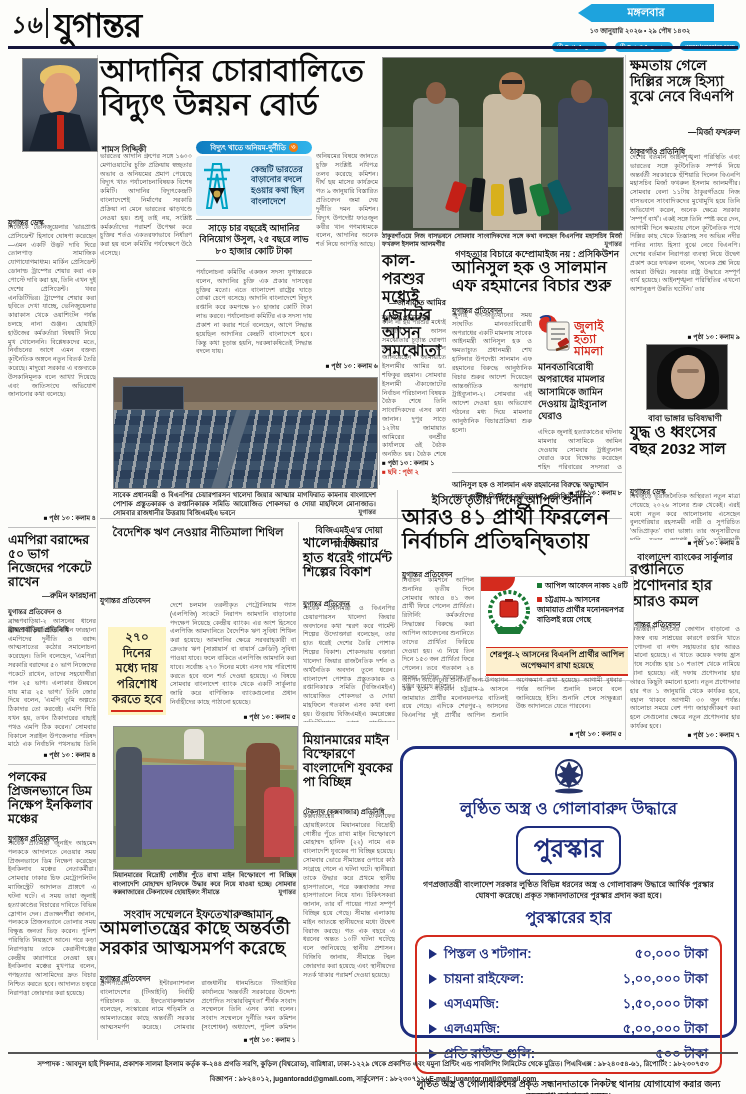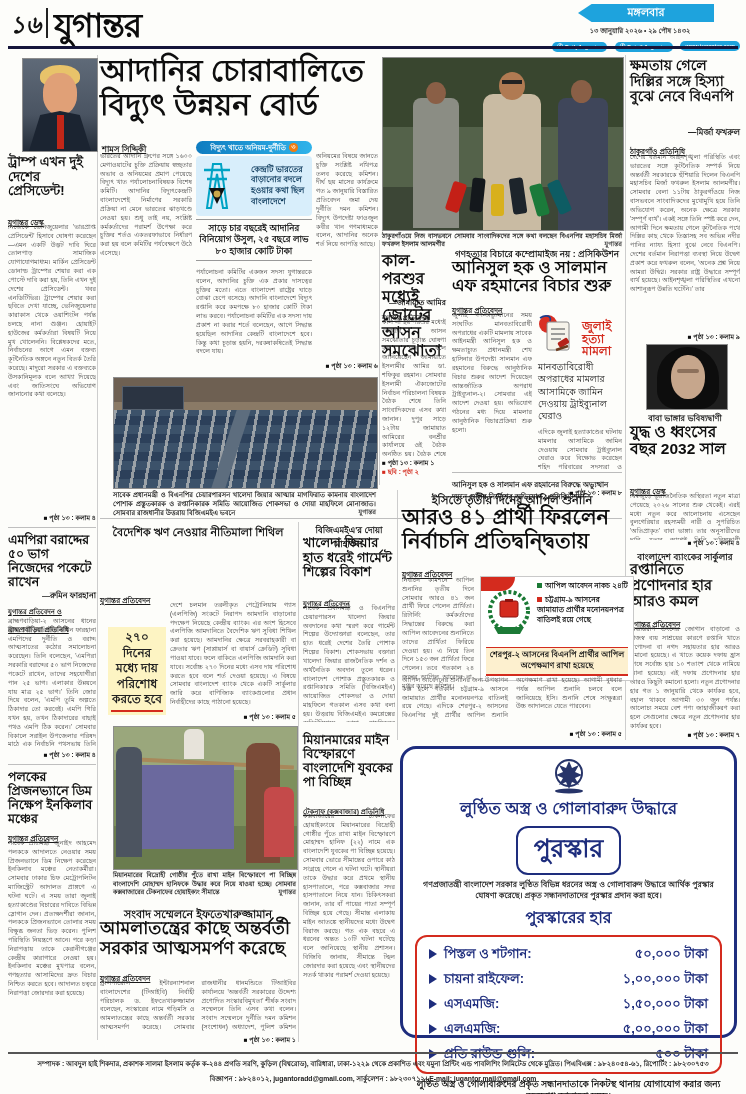--- a/index.html
+++ b/index.html
@@ -1,21 +1,21 @@
 <!DOCTYPE html>
 <html><head>
 <meta charset="utf-8">
 <style>
   html,body{margin:0;padding:0;background:#e8e8e8}
   .page{position:relative;width:746px;height:1094px;margin:0 auto;background:#fdfdfa;
         font-family:"Liberation Sans","DejaVu Sans",sans-serif;overflow:hidden;color:#111}
   .abs{position:absolute}
   .hl{font-weight:800;color:#0e0e0e;text-align:left;line-height:1.12}
   .kick{font-weight:700;color:#141414;text-align:center}
-  .by{font-weight:700;font-size:7.3px;color:#1a1a1a;text-decoration:underline}
+  .by{font-weight:700;font-size:7.3px;color:#1a1a1a;}
   .bd{font-size:6.3px;line-height:1.4;text-align:justify;color:#3c3c3c;overflow:hidden}
   .more{font-size:6.4px;font-weight:700;color:#111;text-align:right}
   .cap{font-size:6.7px;font-weight:600;line-height:1.35;color:#222;text-align:justify}
   .vr{background:#cdcdcd;width:1px}
   .hrz{background:#bfbfbf;height:1px}
   .photo{border:1px solid #8d8d8d;overflow:hidden}
   .credit{font-size:6.3px;font-weight:700;color:#333;float:right}
   .pill{background:#1ea3dd;color:#fff;border-radius:6px;font-size:5.6px;font-weight:700;
         display:inline-flex;align-items:center;justify-content:center;height:10px;padding:0 5px;margin-left:3px}
   .tri{width:0;height:0;border-top:5px solid transparent;border-bottom:5px solid transparent;
@@ -58,21 +58,20 @@
   <div class="abs hrz" style="left:100px;top:518px;width:522px"></div>
   <div class="abs hrz" style="left:8px;top:527px;width:88px"></div>
   <div class="abs hrz" style="left:8px;top:764px;width:88px"></div>
 
   <div class="abs photo" style="left:22px;top:58px;width:74px;height:92px;background:linear-gradient(180deg,#5f6a78 0%,#4a5462 60%,#232c38 100%)">
     <div class="abs" style="left:17px;top:6px;width:40px;height:22px;background:#e8c36a;border-radius:50% 50% 40% 40%"></div>
     <div class="abs" style="left:20px;top:14px;width:34px;height:42px;background:#e0a077;border-radius:46%"></div>
     <div class="abs" style="left:6px;top:52px;width:62px;height:40px;background:#1b2431;clip-path:polygon(0 100%,18% 10%,50% 0,82% 10%,100% 100%)"></div>
     <div class="abs" style="left:34px;top:56px;width:7px;height:34px;background:#c22718"></div>
   </div>
-  <div class="abs hl" style="left:8px;top:155px;width:88px;font-size:13px">ট্রাম্প এখন দুই দেশের প্রেসিডেন্ট!</div>
   <div class="abs" style="left:8px;top:211px"><span class="by">যুগান্তর ডেস্ক</span></div>
   <div class="abs bd" style="left:8px;top:223px;width:88px;height:290px">নিজেকে ভেনিজুয়েলার 'ভারপ্রাপ্ত প্রেসিডেন্ট' হিসাবে ঘোষণা করেছেন—এমন একটি উদ্ভট দাবি ঘিরে তোলপাড় সামাজিক যোগাযোগমাধ্যম। মার্কিন প্রেসিডেন্ট ডোনাল্ড ট্রাম্পের শেয়ার করা এক পোস্টে দাবি করা হয়, তিনি এখন দুই দেশের প্রেসিডেন্ট। খবর এনডিটিভির। ট্রাম্পের শেয়ার করা ছবিতে দেখা যাচ্ছে, ভেনিজুয়েলার কারাকাস থেকে ওয়াশিংটন পর্যন্ত চলছে নানা গুঞ্জন। হোয়াইট হাউজের কর্মকর্তারা বিষয়টি নিয়ে মুখ খোলেননি। বিশ্লেষকদের মতে, নির্বাচনের আগে এমন বক্তব্য কূটনৈতিক অঙ্গনে নতুন বিতর্ক তৈরি করেছে। মাদুরো সরকার এ বক্তব্যকে উসকানিমূলক বলে আখ্যা দিয়েছে এবং জাতিসংঘে অভিযোগ জানানোর কথা বলেছে।</div>
   <div class="abs more" style="left:8px;top:513px;width:88px">■ পৃষ্ঠা ১৩ : কলাম ৪</div>
 
   <div class="abs hl" style="left:8px;top:533px;width:88px;font-size:12.5px">এমপিরা বরাদ্দের ৫০ ভাগ নিজেদের পকেটে রাখেন</div>
   <div class="abs" style="left:8px;top:589px;width:88px;text-align:right;font-size:8px;font-weight:700">—রুমিন ফারহানা</div>
   <div class="abs" style="left:8px;top:600px;width:88px"><span class="by" style="font-size:6.8px">যুগান্তর প্রতিবেদন ও ব্রাহ্মণবাড়িয়া প্রতিনিধি</span></div>
   <div class="abs bd" style="left:8px;top:617px;width:88px;height:132px">ব্রাহ্মণবাড়িয়া-২ আসনের ধানের শীষ প্রার্থী ব্যারিস্টার রুমিন ফারহানা এমপিদের দুর্নীতি ও বরাদ্দ আত্মসাতের কঠোর সমালোচনা করেছেন। তিনি বলেছেন, 'এমপিরা সরকারি বরাদ্দের ৫০ ভাগ নিজেদের পকেটে রাখেন, তাদের সহযোগীরা পান ২৫ ভাগ। এলাকার উন্নয়নে যায় মাত্র ২৫ ভাগ।' তিনি জোর দিয়ে বলেন, 'এমপি তুমি অল্পতে ঠিকাদার তো করবেই। এমপি গিরি যখন হয়, তখন ঠিকাদারের বাছাই পথও এমপি ঠিক করেন।' সোমবার বিকালে সরাইল উপজেলার পরিষদ মাঠে এক নির্বাচনি পথসভায় তিনি এসব কথা বলেন। বিএনপির সাবেক এই সংসদ-সদস্য বর্তমান ব্যবস্থার সংস্কার দাবি করেন।</div>
   <div class="abs more" style="left:8px;top:750px;width:88px">■ পৃষ্ঠা ১৩ : কলাম ৪</div>
 
@@ -146,39 +145,39 @@
   <div class="abs bd" style="left:382px;top:318px;width:64px;height:138px">কাল না হয় পরশুর মধ্যেই জোটের আসন সমঝোতার চূড়ান্ত ঘোষণা করা হবে বলে জানিয়েছেন জামায়াতে ইসলামীর আমির ডা. শফিকুর রহমান। সোমবার ইসলামী ঐক্যজোটের নির্বাচন পরিচালনা বিষয়ক বৈঠক শেষে তিনি সাংবাদিকদের এসব কথা জানান। দুপুর সাড়ে ১২টায় জামায়াত আমিরের বনশ্রীর কার্যালয়ে ওই বৈঠক অনুষ্ঠিত হয়। বৈঠক শেষে দলগুলোর শীর্ষ নেতারা জানান, আসন ভাগাভাগির আলোচনা প্রায় শেষ পর্যায়ে।</div>
   <div class="abs more" style="left:382px;top:458px;width:64px;text-align:left">■ পৃষ্ঠা ১৩ : কলাম ১</div>
   <div class="abs more" style="left:382px;top:467px;width:64px;text-align:left;color:#d42b1e">■ ছবি : পৃষ্ঠা ২</div>
 
   <div class="abs kick" style="left:452px;top:247px;width:170px;font-size:8.8px">গণহত্যার বিচারে কম্প্রোমাইজ নয় : প্রসিকিউশন</div>
   <div class="abs hl" style="left:452px;top:258px;width:170px;font-size:16.5px">আনিসুল হক ও সালমান এফ রহমানের বিচার শুরু</div>
   <div class="abs" style="left:452px;top:299px"><span class="by">যুগান্তর প্রতিবেদন</span></div>
   <div class="abs bd" style="left:452px;top:311px;width:80px;height:158px">জুলাই গণ-অভ্যুত্থানের সময় সংঘটিত মানবতাবিরোধী অপরাধের একটি মামলায় সাবেক আইনমন্ত্রী আনিসুল হক ও ক্ষমতাচ্যুত প্রধানমন্ত্রী শেখ হাসিনার উপদেষ্টা সালমান এফ রহমানের বিরুদ্ধে আনুষ্ঠানিক বিচার শুরুর আদেশ দিয়েছেন আন্তর্জাতিক অপরাধ ট্রাইব্যুনাল-২। সোমবার এই আদেশ দেওয়া হয়। অভিযোগ গঠনের মধ্য দিয়ে মামলার আনুষ্ঠানিক বিচারপ্রক্রিয়া শুরু হলো।</div>
 
   <div class="abs" style="left:538px;top:314px;width:84px">
-    <div style="display:flex;gap:10px">
+    <div style="display:flex;gap:2px">
       <span>
         <svg width="34" height="40" viewBox="0 0 34 40">
           <circle cx="10" cy="10" r="9" fill="#d93025"></circle>
           <rect x="9" y="8" width="22" height="28" rx="2" fill="#f6f3ea" stroke="#888" stroke-width="1"></rect>
           <line x1="13" y1="15" x2="27" y2="15" stroke="#777" stroke-width="1.4"></line>
           <line x1="13" y1="20" x2="27" y2="20" stroke="#777" stroke-width="1.4"></line>
           <line x1="13" y1="25" x2="23" y2="25" stroke="#777" stroke-width="1.4"></line>
           <rect x="20" y="26" width="11" height="6" rx="1.5" transform="rotate(-32 25 29)" fill="#b5231a"></rect>
           <line x1="18" y1="36" x2="30" y2="32" stroke="#6b3a1e" stroke-width="2.4"></line>
           <path d="M2 4 C8 0,14 2,12 7" fill="none" stroke="#1d3e8f" stroke-width="1.6"></path>
         </svg>
       </span>
       <span style="color:#d42b1e;font-weight:900;line-height:1.05;align-self:end">
         <div style="font-size:12px">জুলাই</div>
         <div style="font-size:12px">হত্যা মামলা</div>
       </span>
     </div>
-    <div style="margin-top:3px;font-size:9.3px;font-weight:400;color:#141414;line-height:1.32">মানবতাবিরোধী অপরাধের মামলার আসামিকে জামিন দেওয়ায় ট্রাইব্যুনাল ঘেরাও</div>
+    <div style="margin-top:3px;font-size:9.3px;font-weight:700;color:#141414;line-height:1.32">মানবতাবিরোধী অপরাধের মামলার আসামিকে জামিন দেওয়ায় ট্রাইব্যুনাল ঘেরাও</div>
   </div>
   <div class="abs bd" style="left:538px;top:428px;width:84px;height:42px">এদিকে জুলাই হত্যাকাণ্ডের ঘটনায় মামলার আসামিকে জামিন দেওয়ায় সোমবার ট্রাইব্যুনাল ঘেরাও করে বিক্ষোভ করেছেন শহিদ পরিবারের সদস্যরা ও আহতরা।</div>
   <div class="abs" style="left:452px;top:472px;width:170px;font-size:7.2px;font-weight:800;border-top:1px solid #bbb;padding-top:6px">আনিসুল হক ও সালমান এফ রহমানের বিরুদ্ধে অভ্যুত্থান দমনে গুলির নির্দেশের অভিযোগ : প্রসিকিউশন</div>
   <div class="abs more" style="left:452px;top:488px;width:170px">■ পৃষ্ঠা ১৩ : কলাম ৮</div>
 
   <div class="abs hl" style="left:630px;top:58px;width:110px;font-size:14px">ক্ষমতায় গেলে দিল্লির সঙ্গে হিস্যা বুঝে নেবে বিএনপি</div>
   <div class="abs" style="left:630px;top:126px;width:110px;text-align:right;font-size:8.4px;font-weight:700">—মির্জা ফখরুল</div>
   <div class="abs" style="left:630px;top:140px"><span class="by">ঠাকুরগাঁও প্রতিনিধি</span></div>
   <div class="abs bd" style="left:630px;top:153px;width:110px;height:178px">দেশের বর্তমান আইনশৃঙ্খলা পরিস্থিতি এবং ভারতের সঙ্গে কূটনৈতিক সম্পর্ক নিয়ে অন্তর্বর্তী সরকারকে হুঁশিয়ারি দিলেন বিএনপি মহাসচিব মির্জা ফখরুল ইসলাম আলমগীর। সোমবার বেলা ১১টায় ঠাকুরগাঁওয়ে নিজ বাসভবনে সাংবাদিকদের মুখোমুখি হয়ে তিনি অভিযোগ করেন, অনেক ক্ষেত্রে সরকার 'সম্পূর্ণ ব্যর্থ'। একই সঙ্গে তিনি স্পষ্ট করে দেন, আগামী দিনে ক্ষমতায় গেলে কূটনৈতিক পথে দিল্লির কাছ থেকে তিস্তাসহ সব অভিন্ন নদীর পানির ন্যায্য হিস্যা বুঝে নেবে বিএনপি। দেশের বর্তমান নিরাপত্তা ব্যবস্থা নিয়ে উদ্বেগ প্রকাশ করে ফখরুল বলেন, 'অনেক প্রশ্ন নিয়ে আমরা উদ্বিগ্ন। সরকার রাষ্ট্র উদ্ধারে সম্পূর্ণ ব্যর্থ হয়েছে। আইনশৃঙ্খলা পরিস্থিতির এখনো আশানুরূপ উন্নতি ঘটেনি।' তার</div>
   <div class="abs more" style="left:630px;top:332px;width:110px">■ পৃষ্ঠা ১৩ : কলাম ৯</div>

